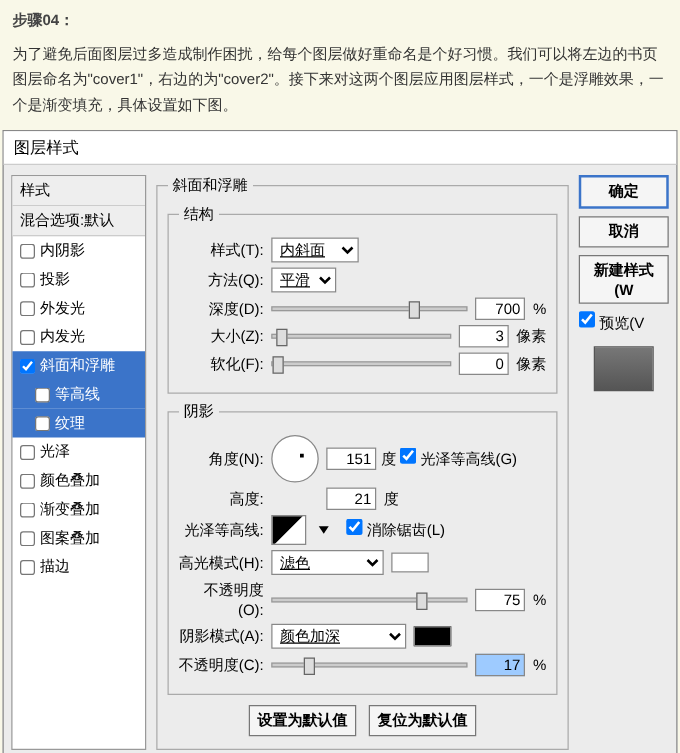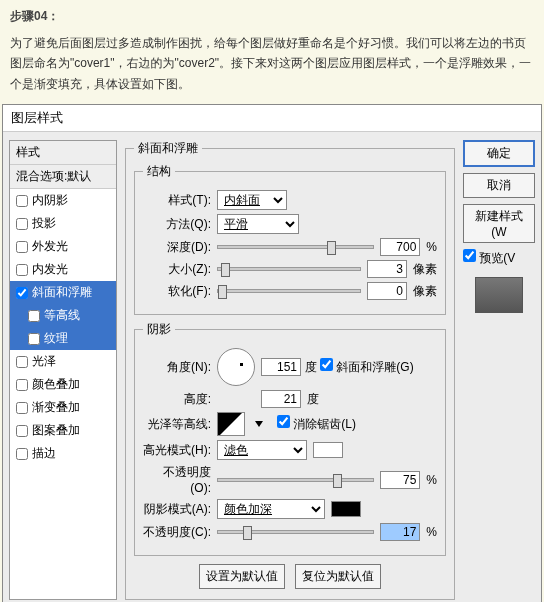--- a/index.html
+++ b/index.html
@@ -13,21 +13,21 @@
   .styles-panel .hdr { background: #eee; border-bottom: 1px solid #ccc; padding: 3px 6px; }
   .styles-panel .blend { background: #eee; border-bottom: 1px solid #ccc; padding: 3px 6px; }
   .styles-panel .row { padding: 3px 6px; display: flex; align-items: center; gap: 4px; }
   .styles-panel .row.selected { background: #3b74c9; color: #fff; }
   .styles-panel .sub { padding-left: 18px; }
   .styles-panel input[type=checkbox] { width: 12px; height: 12px; }
   .main-panel { flex: 1; display: flex; flex-direction: column; gap: 6px; }
   fieldset { border: 1px solid #aaa; padding: 6px 8px 10px; }
   legend { padding: 0 4px; }
   .right-col { width: 72px; display: flex; flex-direction: column; gap: 6px; align-items: stretch; }
-  .btn { background: #f5f5f5; border: 1px solid #777; padding: 3px 6px; text-align: center; cursor: pointer; font-size: 12px; }
+  .btn { background: #f5f5f5; border: 1px solid #777; padding: 3px 6px; text-align: center; cursor: pointer; font-size: 12px; font-weight: bold; }
   .btn.primary { border: 2px solid #3b74c9; }
   .swatch { width: 48px; height: 36px; border: 1px solid #555; background: linear-gradient(#777,#555); margin: 4px auto; }
   .form-row { display: flex; align-items: center; gap: 6px; margin: 4px 0; }
   .form-row .lbl { width: 68px; text-align: right; }
   .slider { flex: 1; height: 4px; background: #ccc; position: relative; border: 1px solid #999; }
   .slider .thumb { position: absolute; top: -5px; width: 9px; height: 14px; background: #ddd; border: 1px solid #666; }
   input.txt { width: 40px; border: 1px solid #888; padding: 1px 3px; font-size: 12px; text-align: right; background: #fff; }
   input.txt.hl { background: #9ecbff; padding-left: 20px; }
   select { border: 1px solid #888; font-size: 12px; padding: 1px 2px; background: #fff; text-decoration: underline; }
   .tri { width: 0; height: 0; border-left: 4px solid transparent; border-right: 4px solid transparent; border-top: 6px solid #000; display:inline-block; margin-left:4px; }
@@ -107,21 +107,21 @@
       <fieldset>
         <legend>斜面和浮雕</legend>
         <fieldset>
           <legend>结构</legend>
           <div class="form-row">
             <span class="lbl">样式(T):</span>
             <select style="width:70px"><option>内斜面</option></select>
           </div>
           <div class="form-row">
             <span class="lbl">方法(Q):</span>
-            <select style="width:82px"><option>平滑</option></select>
+            <select style="width:52px"><option>平滑</option></select>
           </div>
           <div class="form-row">
             <span class="lbl">深度(D):</span>
             <div class="slider">
                 <div class="thumb" style="left:70%"></div>
               </div>
             <input class="txt" value="700" style="">
             <span>%</span>
           </div>
           <div class="form-row">
@@ -147,21 +147,21 @@
           <div class="form-row">
             <span class="lbl">角度(N):</span>
             <div class="angle-dial">
                 <div class="dot"></div>
               </div>
             <div style="display:flex;flex-direction:row;gap:3px">
               <div style="display:flex;gap:4px;align-items:center">
                 <input class="txt" value="151" style="">
                 <span>度</span>
               </div>
-              <label><input type="checkbox" checked="" style=""> <span>斜面和浮雕(G)</span></label>
+              <label><input type="checkbox" checked="" style=""> <span>光泽等高线(G)</span></label>
             </div>
           </div>
           <div class="form-row">
             <span class="lbl">高度:</span>
             <span style="width:38px"></span>
             <input class="txt" value="21" style="">
             <span>度</span>
           </div>
           <div class="form-row">
             <span class="lbl">光泽等高线:</span>

